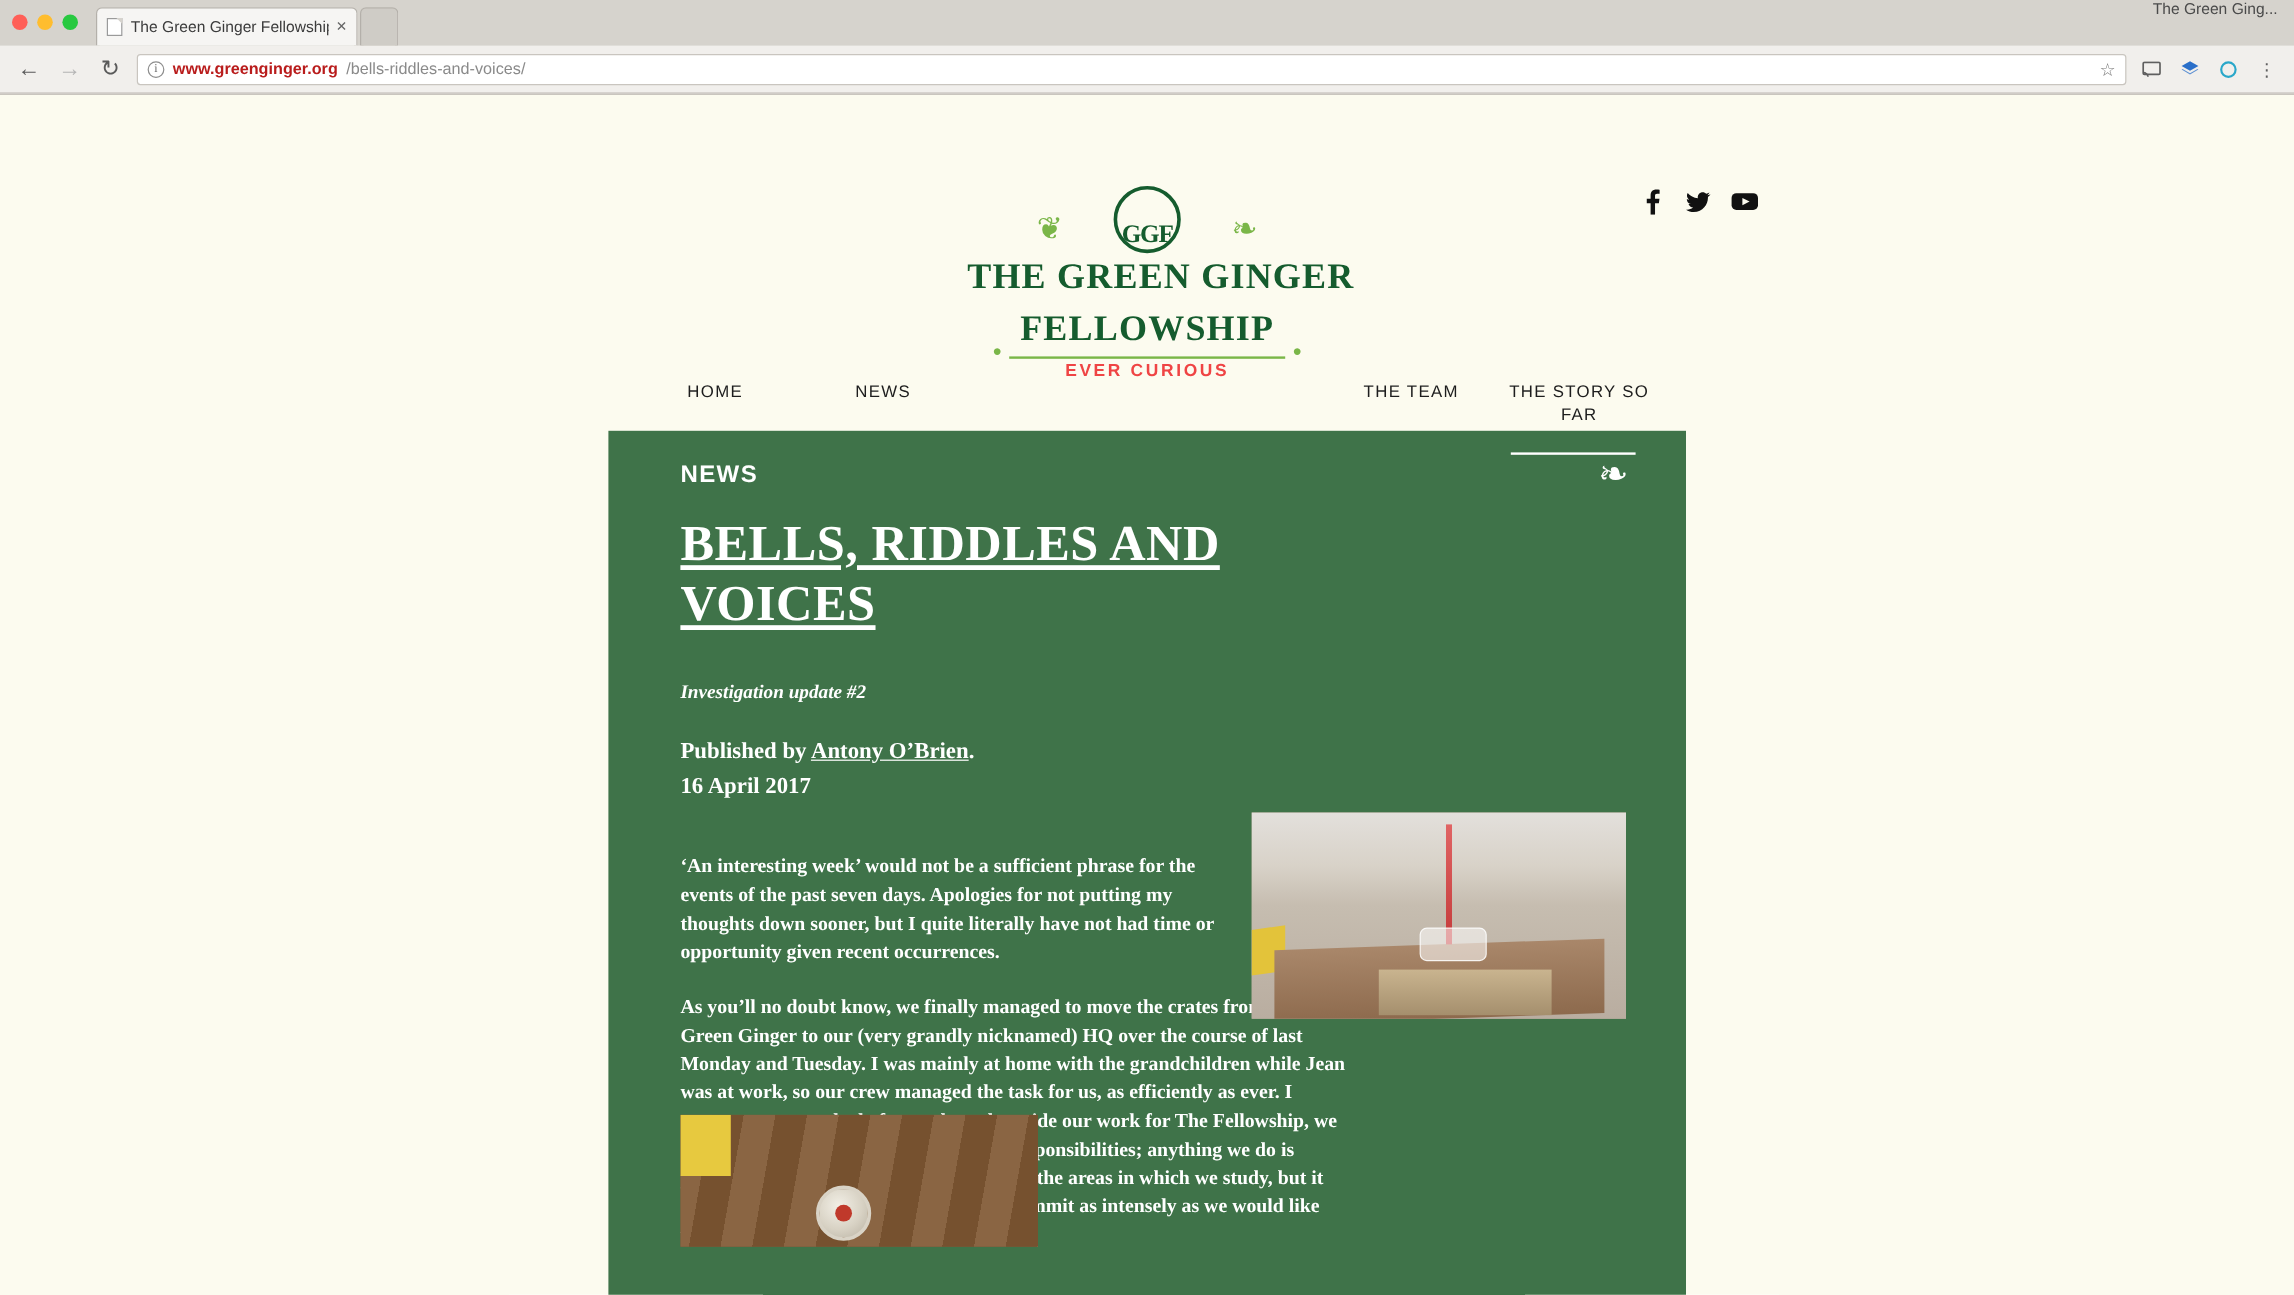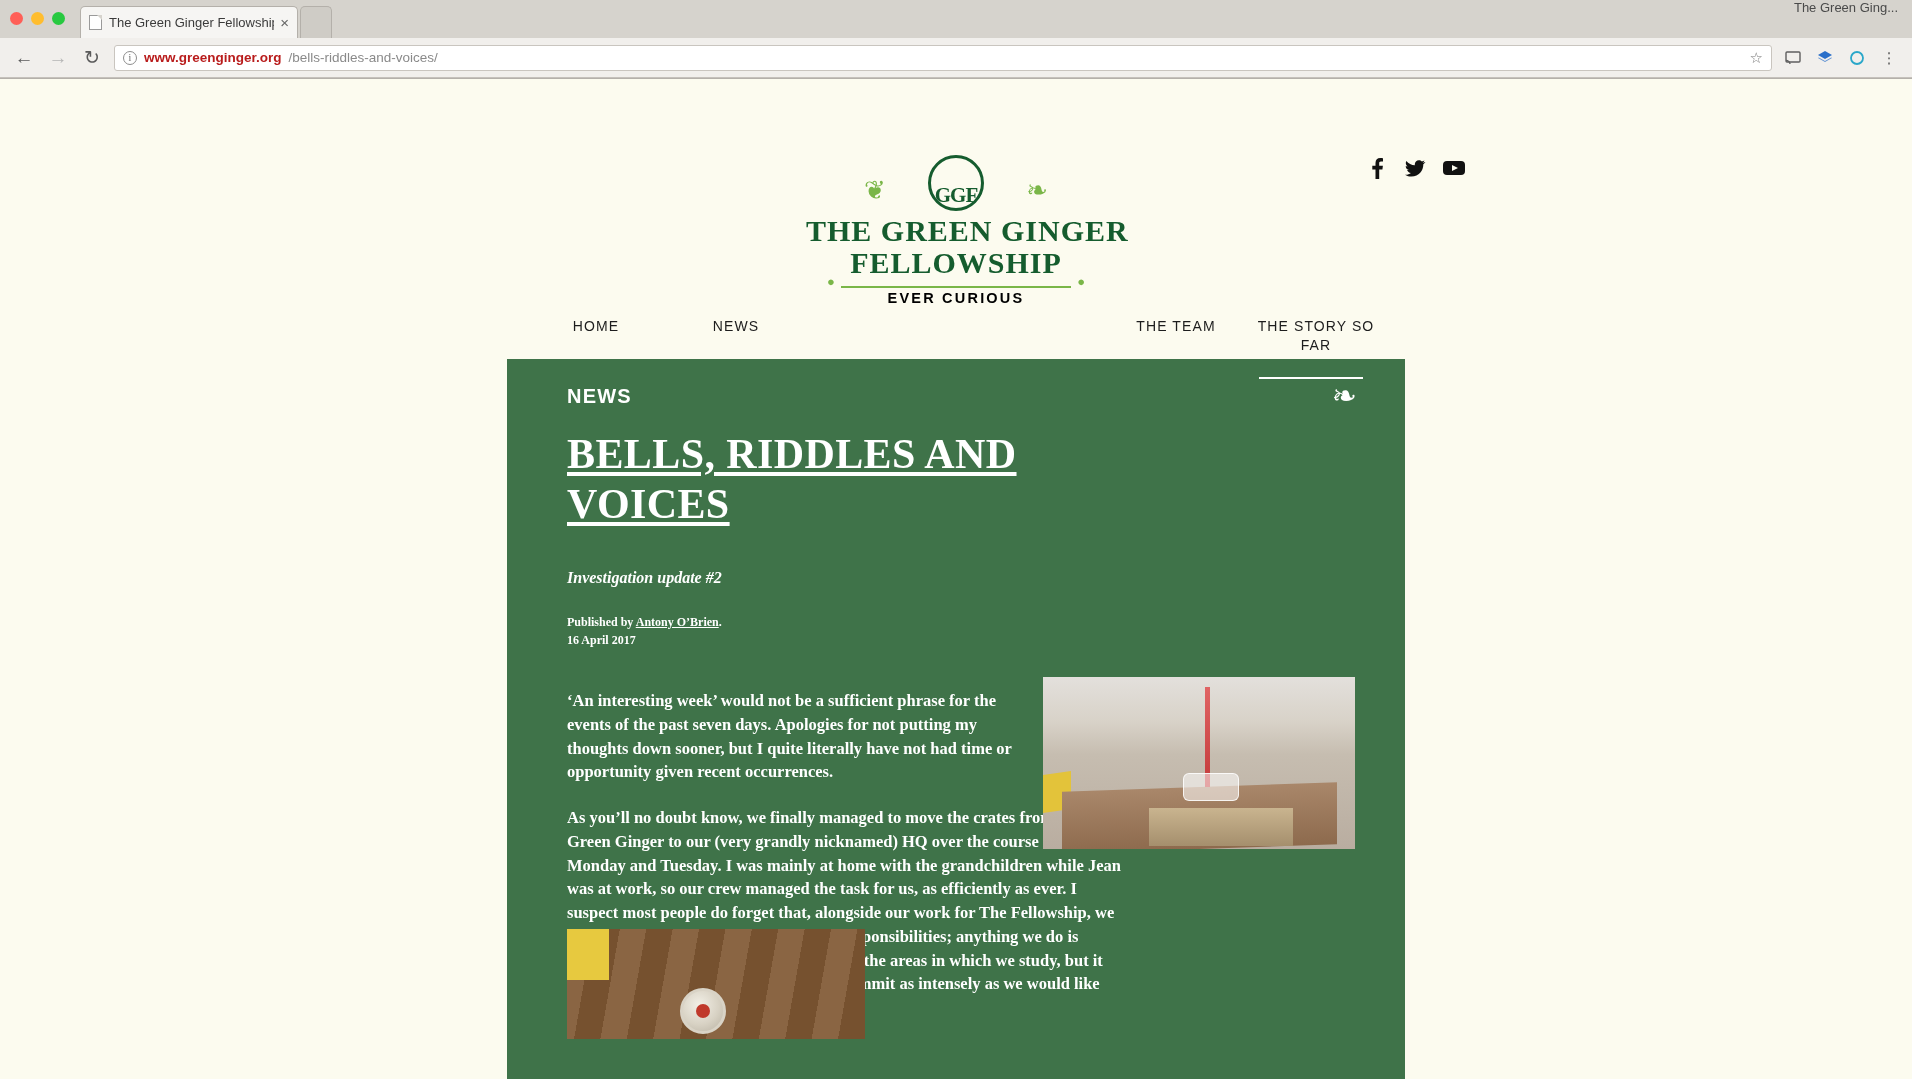--- a/index.html
+++ b/index.html
@@ -208,41 +208,41 @@
   .logo-line1, .logo-line2 {
     font-family: "Liberation Serif", serif;
     font-weight: bold;
     color: #155c2e;
     font-size: 30px;
     letter-spacing: 1px;
     line-height: 1.08;
     margin-top: 4px;
     white-space: nowrap;
   }
-  .logo-line2 { margin-top: 0; }
+  .logo-line2 { margin-top: 11px; }
   .logo-rule {
     margin: 6px auto 2px;
     width: 230px;
     height: 2px;
     background: #7ab648;
     position: relative;
   }
   .logo-rule:before, .logo-rule:after {
     content: "\25CF";
     position: absolute;
     top: -12px;
     color: #7ab648;
     font-size: 13px;
   }
   .logo-rule:before { left: -14px; }
   .logo-rule:after { right: -14px; }
   .logo-tag {
     font-size: 14.5px;
     font-weight: bold;
-    color: #000000;
+    color: #ef4444;
     letter-spacing: 2.2px;
   }
 
   .mainnav {
     position: absolute;
     top: 238px;
     left: 0;
     width: 1912px;
     display: flex;
     justify-content: center;
@@ -313,21 +313,21 @@
   }
   .subtitle {
     font-family: "Liberation Serif", serif;
     font-style: italic;
     font-weight: bold;
     font-size: 16px;
     margin-bottom: 26px;
   }
   .byline {
     font-family: "Liberation Serif", serif;
-    font-size: 12px;
+    font-size: 19px;
     font-weight: bold;
     line-height: 1.5;
     margin-bottom: 40px;
   }
   .byline a { color: #ffffff; }
   .body-col {
     font-family: "Liberation Serif", serif;
     font-size: 16.5px;
     line-height: 1.44;
     font-weight: bold;

